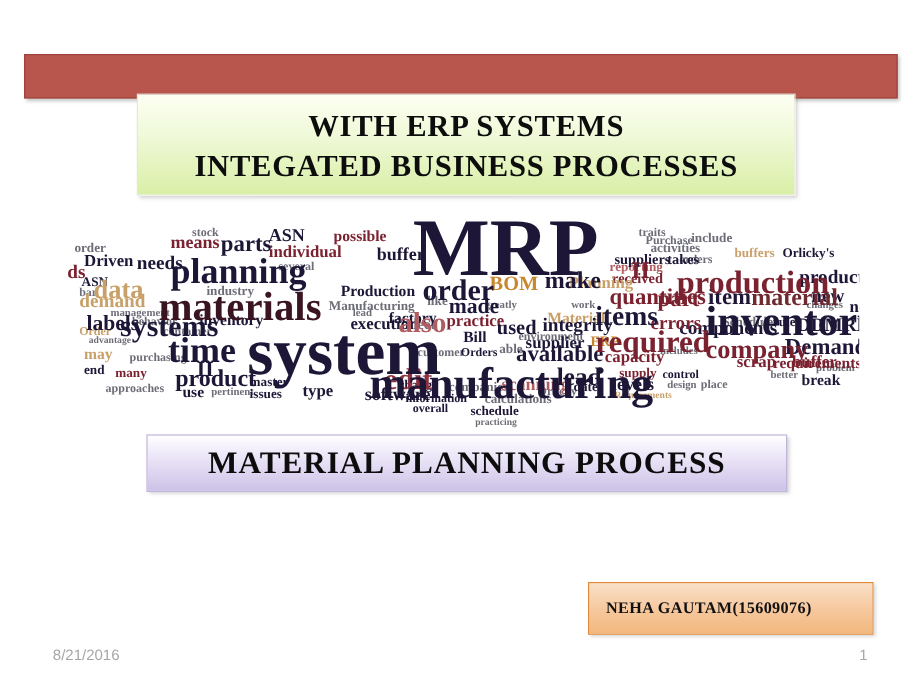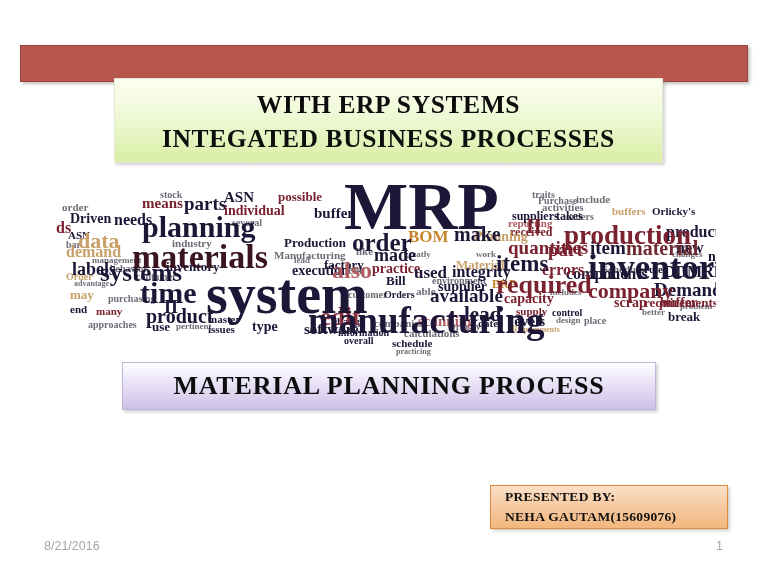--- a/index.html
+++ b/index.html
@@ -291,20 +291,19 @@
       <span class="w" style="left: 616px; top: 82px; font-size: 9px; color: rgb(109, 109, 120); font-weight: bold; z-index: 9;">changes</span>
       <span class="w" style="left: 238px; top: 88px; font-size: 9px; color: rgb(109, 109, 120); font-weight: bold; z-index: 9;">lead</span>
       <span class="w" style="left: 420px; top: 82px; font-size: 9px; color: rgb(109, 109, 120); font-weight: bold; z-index: 9;">work</span>
     </div>
 
   <div class="purple-box">
     <div class="purple-text">MATERIAL PLANNING PROCESS</div>
   </div>
 
   <div class="presenter-box">
-    <div class="presenter-line">PRESENTED BY:</div>
     <div class="presenter-line">NEHA GAUTAM(15609076)</div>
   </div>
 
   <div class="footer-date">8/21/2016</div>
   <div class="footer-page">1</div>
 
 </div>
 
 </body></html>

